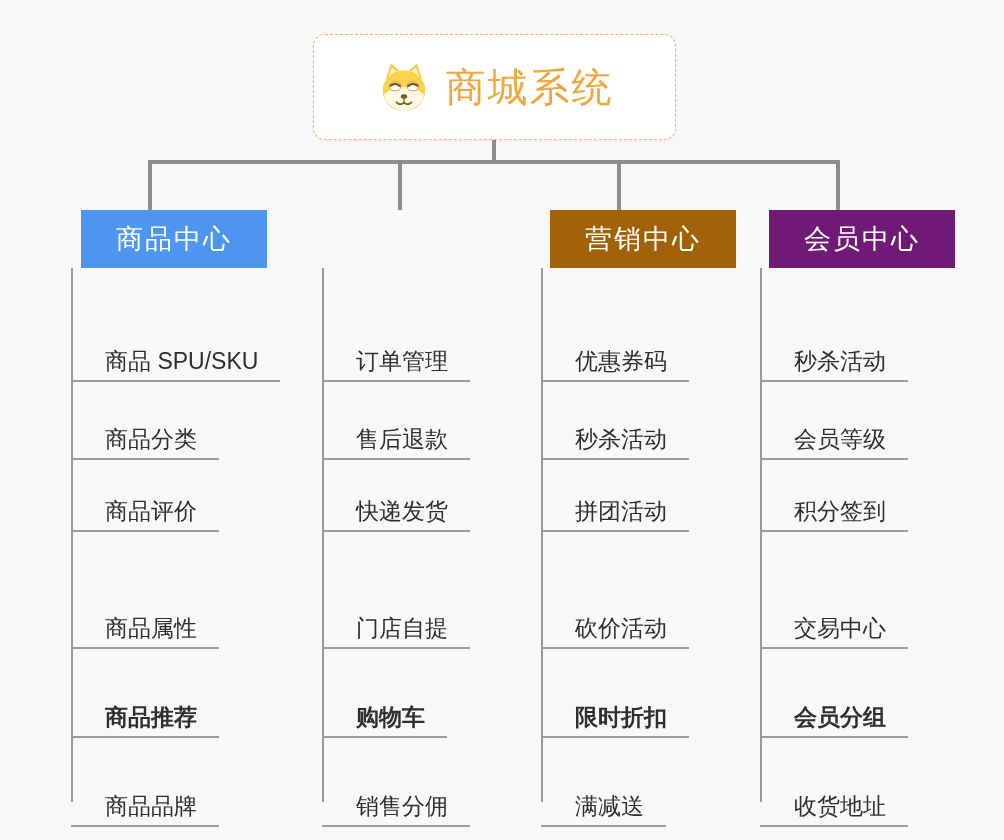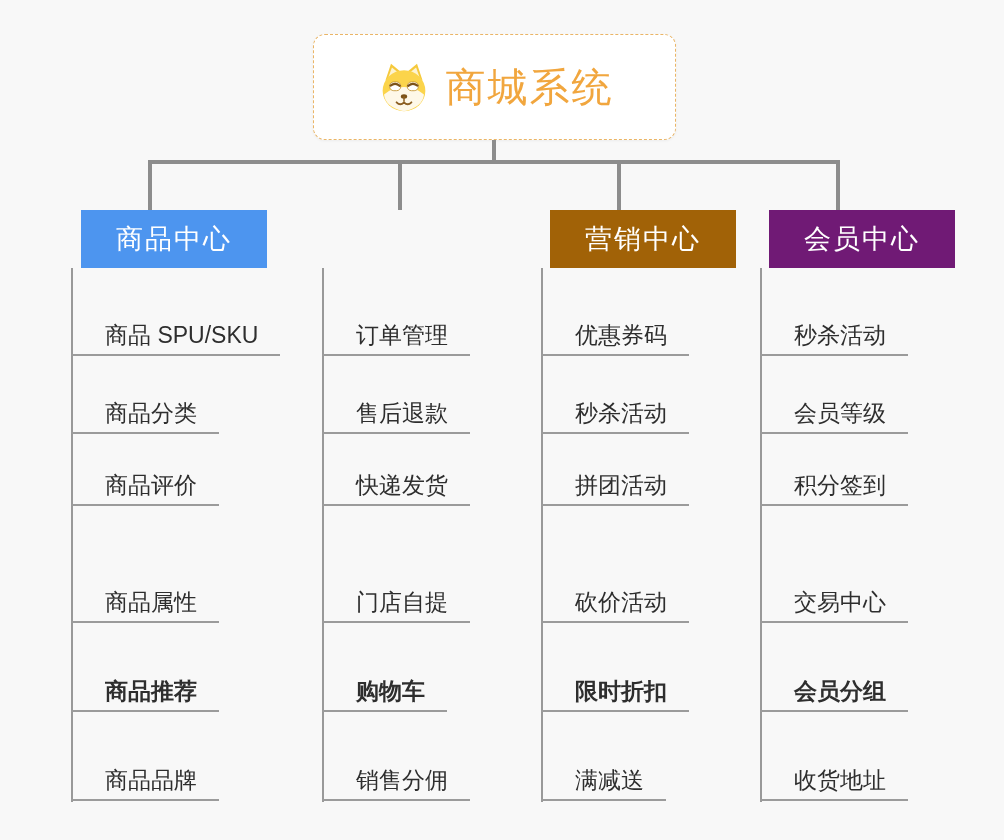--- a/index.html
+++ b/index.html
@@ -45,20 +45,21 @@
 
   
   .leafcol { position:absolute; top:0; width:0; }
   .lc-0 { left:71px; } .lc-1 { left:322px; } .lc-2 { left:541px; } .lc-3 { left:760px; }
   .trunk { position:absolute; left:0; top:268px; width:2px; height:534px; background:#999999; }
   .leaf {
     position:absolute; left:0; white-space:nowrap;
     font-size:23px; color:#2e2e2e; line-height:1;
     padding:0 22px 7px 34px;
     border-bottom:2px solid #9b9b9b;
+    margin-top:26px;
   }
   .r0 { top:324px; } .r1 { top:402px;font-family:Liberation Serif, serif; } .r2 { top:474px; }
   .r3 { top:591px; } .r4 { top:680px;font-weight:bold; } .r5 { top:769px; }
 </style>
 </head>
 <body>
 
 <div class="stage">
 
   <div class="root-node">

